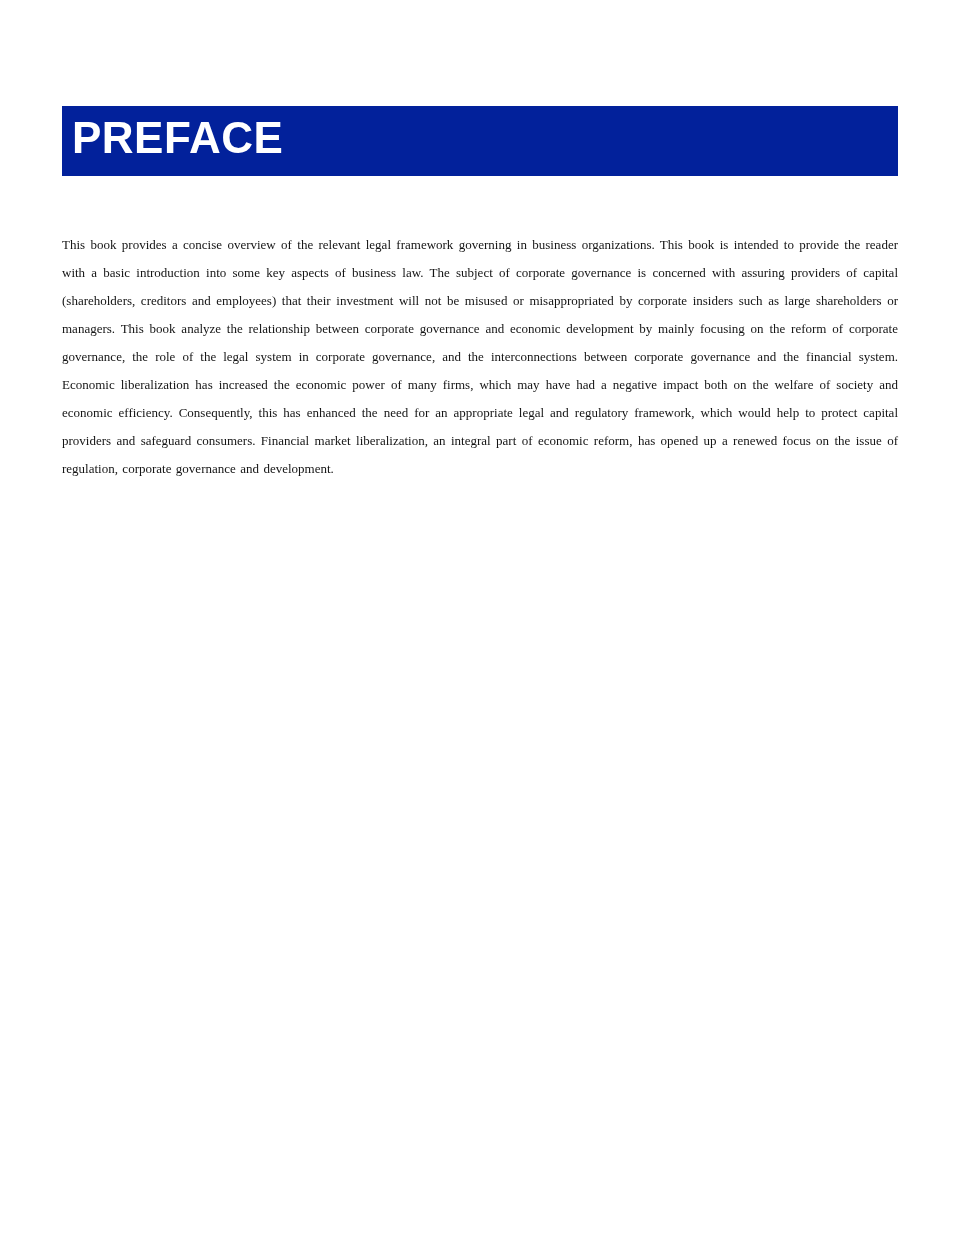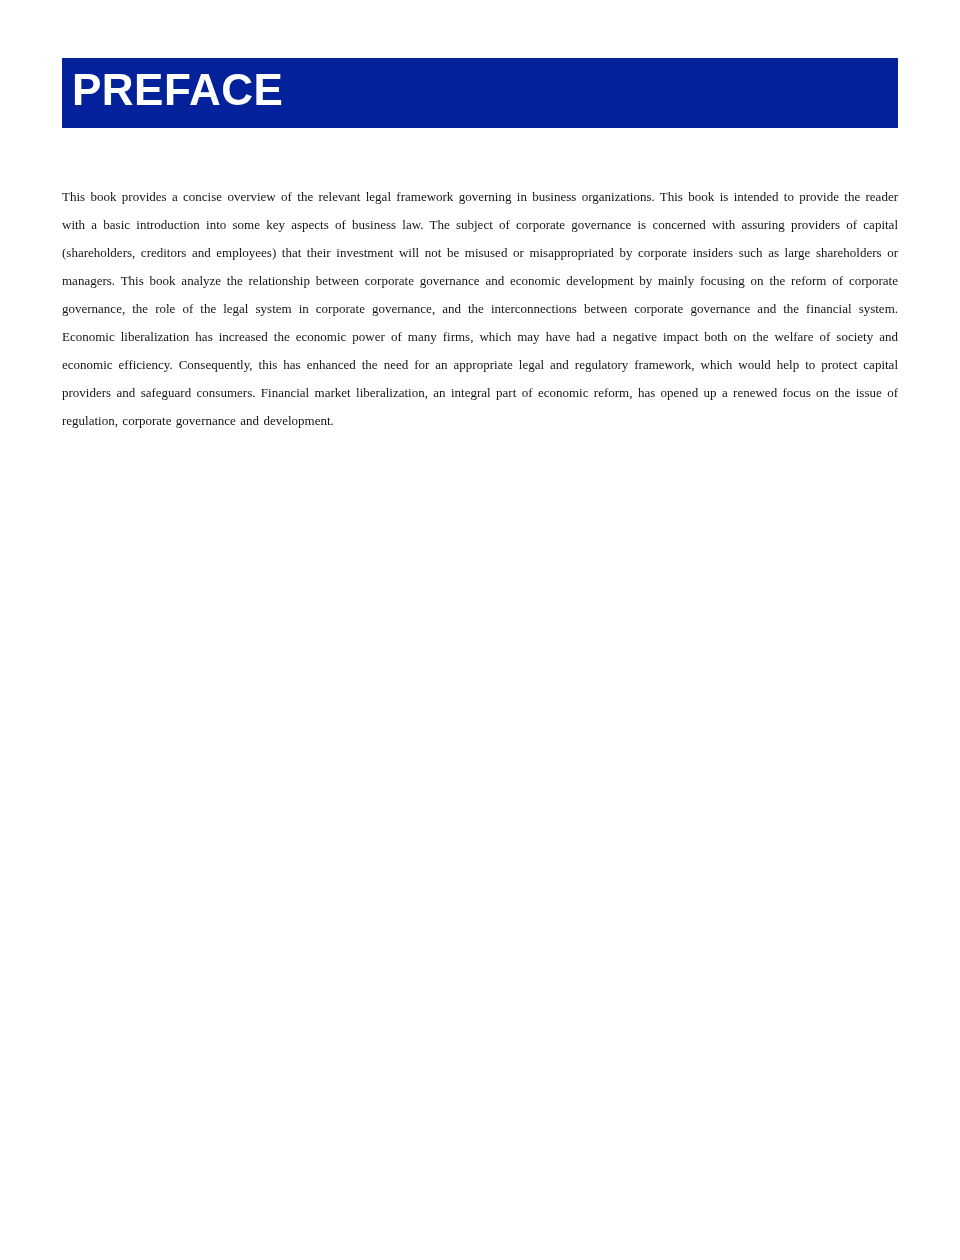--- a/index.html
+++ b/index.html
@@ -13,20 +13,21 @@
   }
   *{margin:0;padding:0;box-sizing:border-box;}
   html,body{background:#fff;}
   .page{
     position:relative;
     width:960px;
     height:1109px;
     background:var(--page-bg);
     overflow:hidden;
     font-family:"Liberation Serif", serif;
+    margin-top:48px;
   }
   .header-bar{
     position:absolute;
     left:62px; top:58px;
     width:836px; height:70px;
     background:var(--header-bg);
     display:flex;
     align-items:flex-start;
     padding:8px 0 0 10px;
   }

